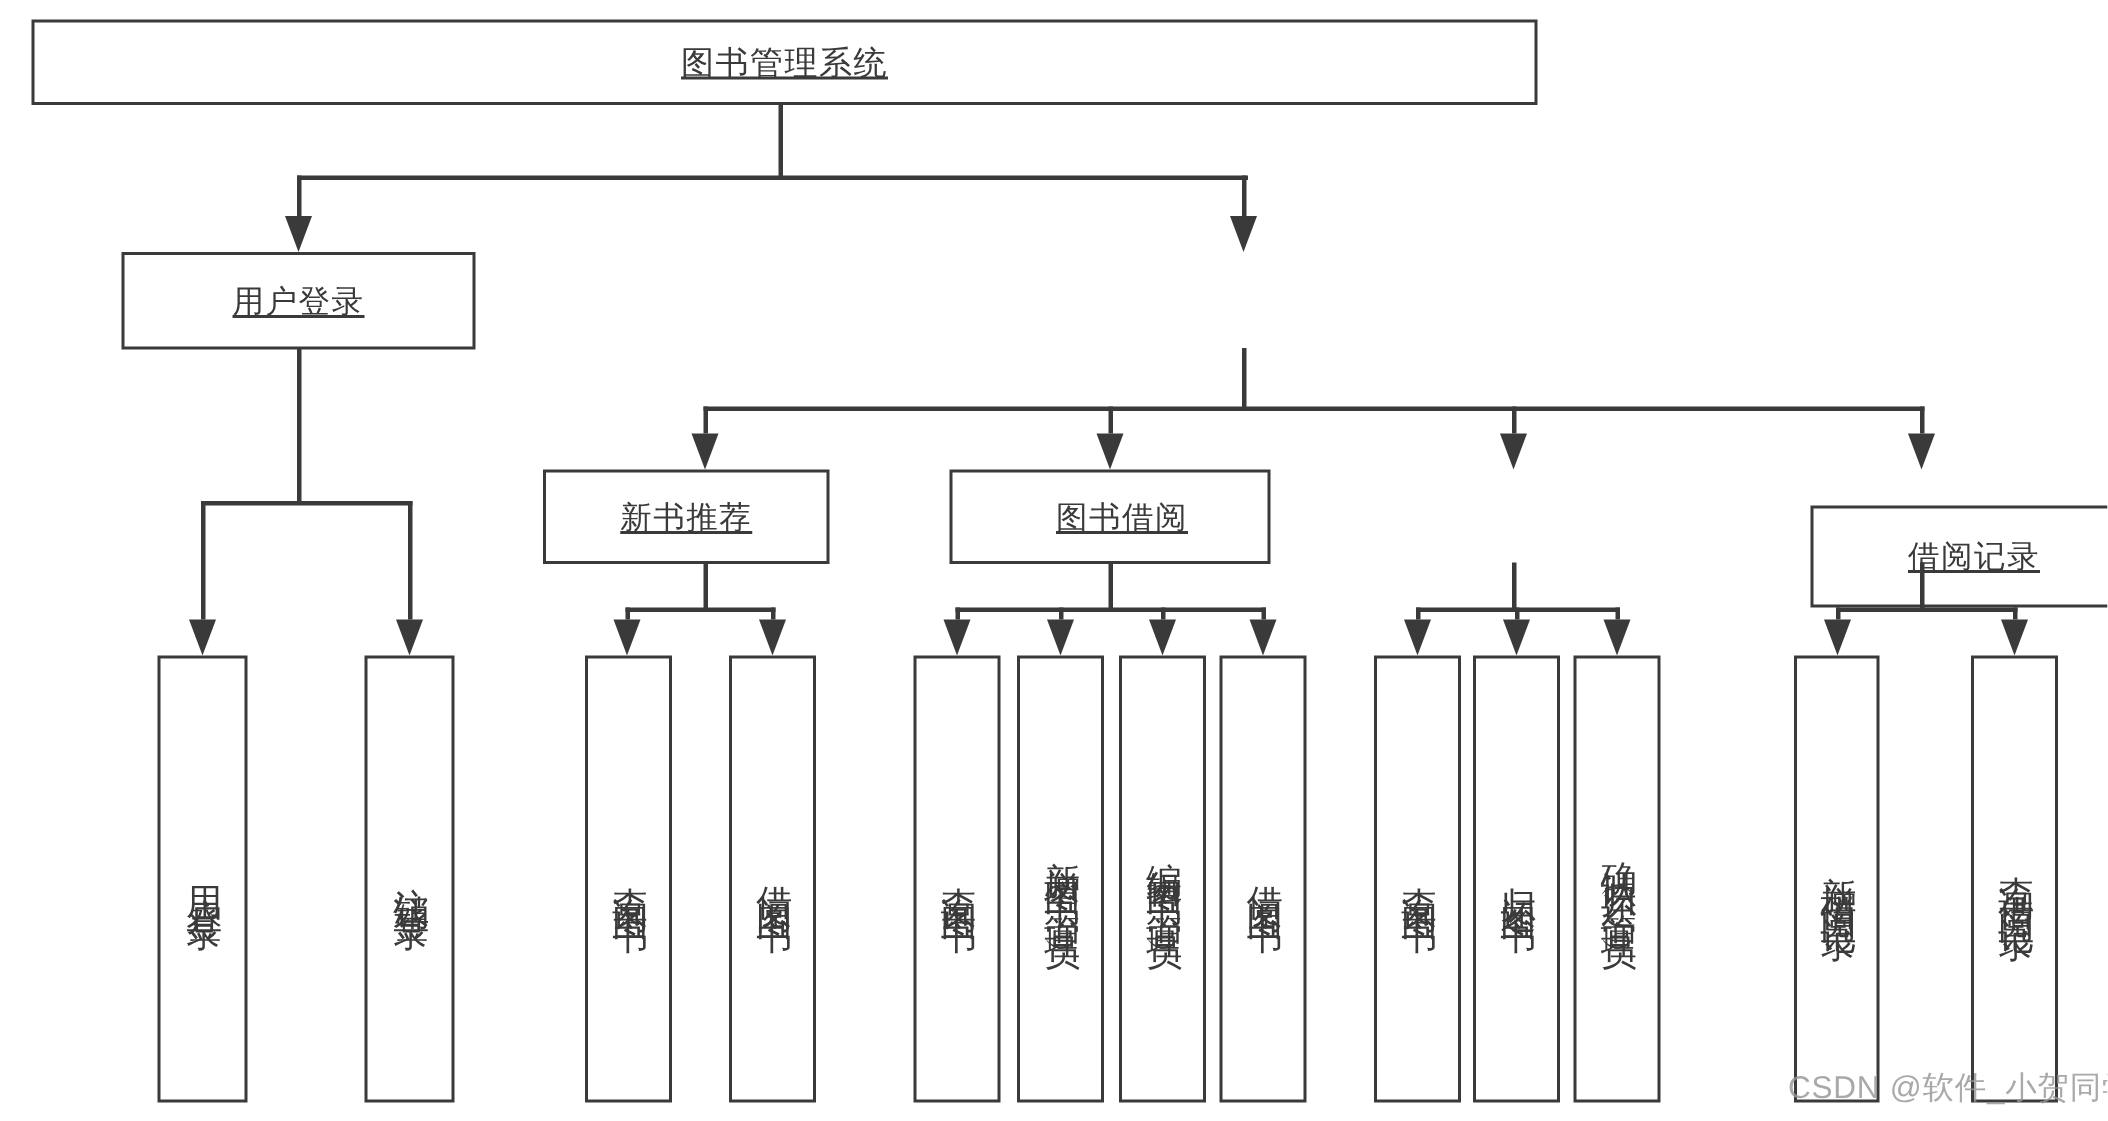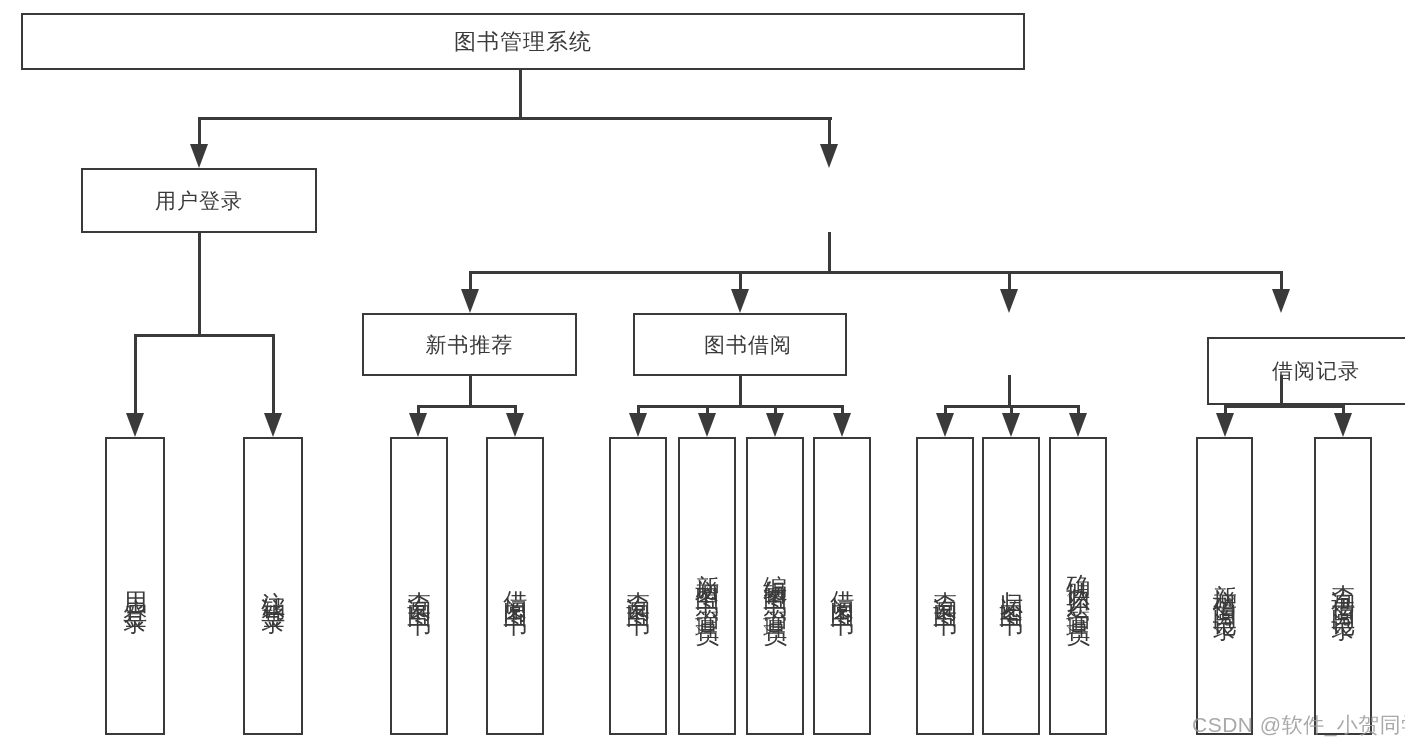--- a/index.html
+++ b/index.html
@@ -14,21 +14,21 @@
   .box {
     position: absolute;
     box-sizing: border-box;
     border: 2.5px solid #3a3a3a;
     background: #ffffff;
     display: flex;
     align-items: center;
     justify-content: center;
     color: #3a3a3a;
   }
-  .hbox { font-size: 21px; letter-spacing: 1px; }
+  .hbox { font-size: 21px; letter-spacing: 1px; text-decoration: underline; }
   .hbox.root { font-size: 22px; }
   .vbox {
     writing-mode: vertical-rl;
     text-orientation: mixed;
     font-size: 24px;
     letter-spacing: 7px;
     line-height: 1.1;
   }
   .line { position: absolute; background: #3a3a3a; }
   .arrow {
@@ -76,21 +76,21 @@
   <div class="line" style="left:468.5px; top:270.5px; width:814px; height:3px;"></div>
   <div class="line" style="left:468.5px; top:271px; width:3px; height:18px;"></div>
   <div class="arrow" style="left:461px; top:289px;"></div>
   <div class="line" style="left:738.5px; top:271px; width:3px; height:18px;"></div>
   <div class="arrow" style="left:731px; top:289px;"></div>
   <div class="line" style="left:1007.5px; top:271px; width:3px; height:18px;"></div>
   <div class="arrow" style="left:1000px; top:289px;"></div>
   <div class="line" style="left:1279.5px; top:271px; width:3px; height:18px;"></div>
   <div class="arrow" style="left:1272px; top:289px;"></div>
 
-  <div class="box hbox" style="left:362px; top:313px; width:215px; height:63px;">新书推荐</div>
+  <div class="box hbox" style="left:362px; top:313px; width:191px; height:63px;">新书推荐</div>
   <div class="box hbox" style="left:633px; top:313px; width:214px; height:63px;padding-left:16px;">图书借阅</div>
   <div class="box hbox" style="left:1207px; top:313px; width:218px; height:68px;margin-top:24px;">借阅记录</div>
 
   <div class="line" style="left:468.5px; top:375px; width:3px; height:31px;"></div>
   <div class="line" style="left:416.5px; top:404.5px; width:100px; height:3px;"></div>
   <div class="line" style="left:416.5px; top:405px; width:3px; height:8px;"></div>
   <div class="arrow" style="left:409px; top:413px;"></div>
   <div class="line" style="left:513.5px; top:405px; width:3px; height:8px;"></div>
   <div class="arrow" style="left:506px; top:413px;"></div>
 

